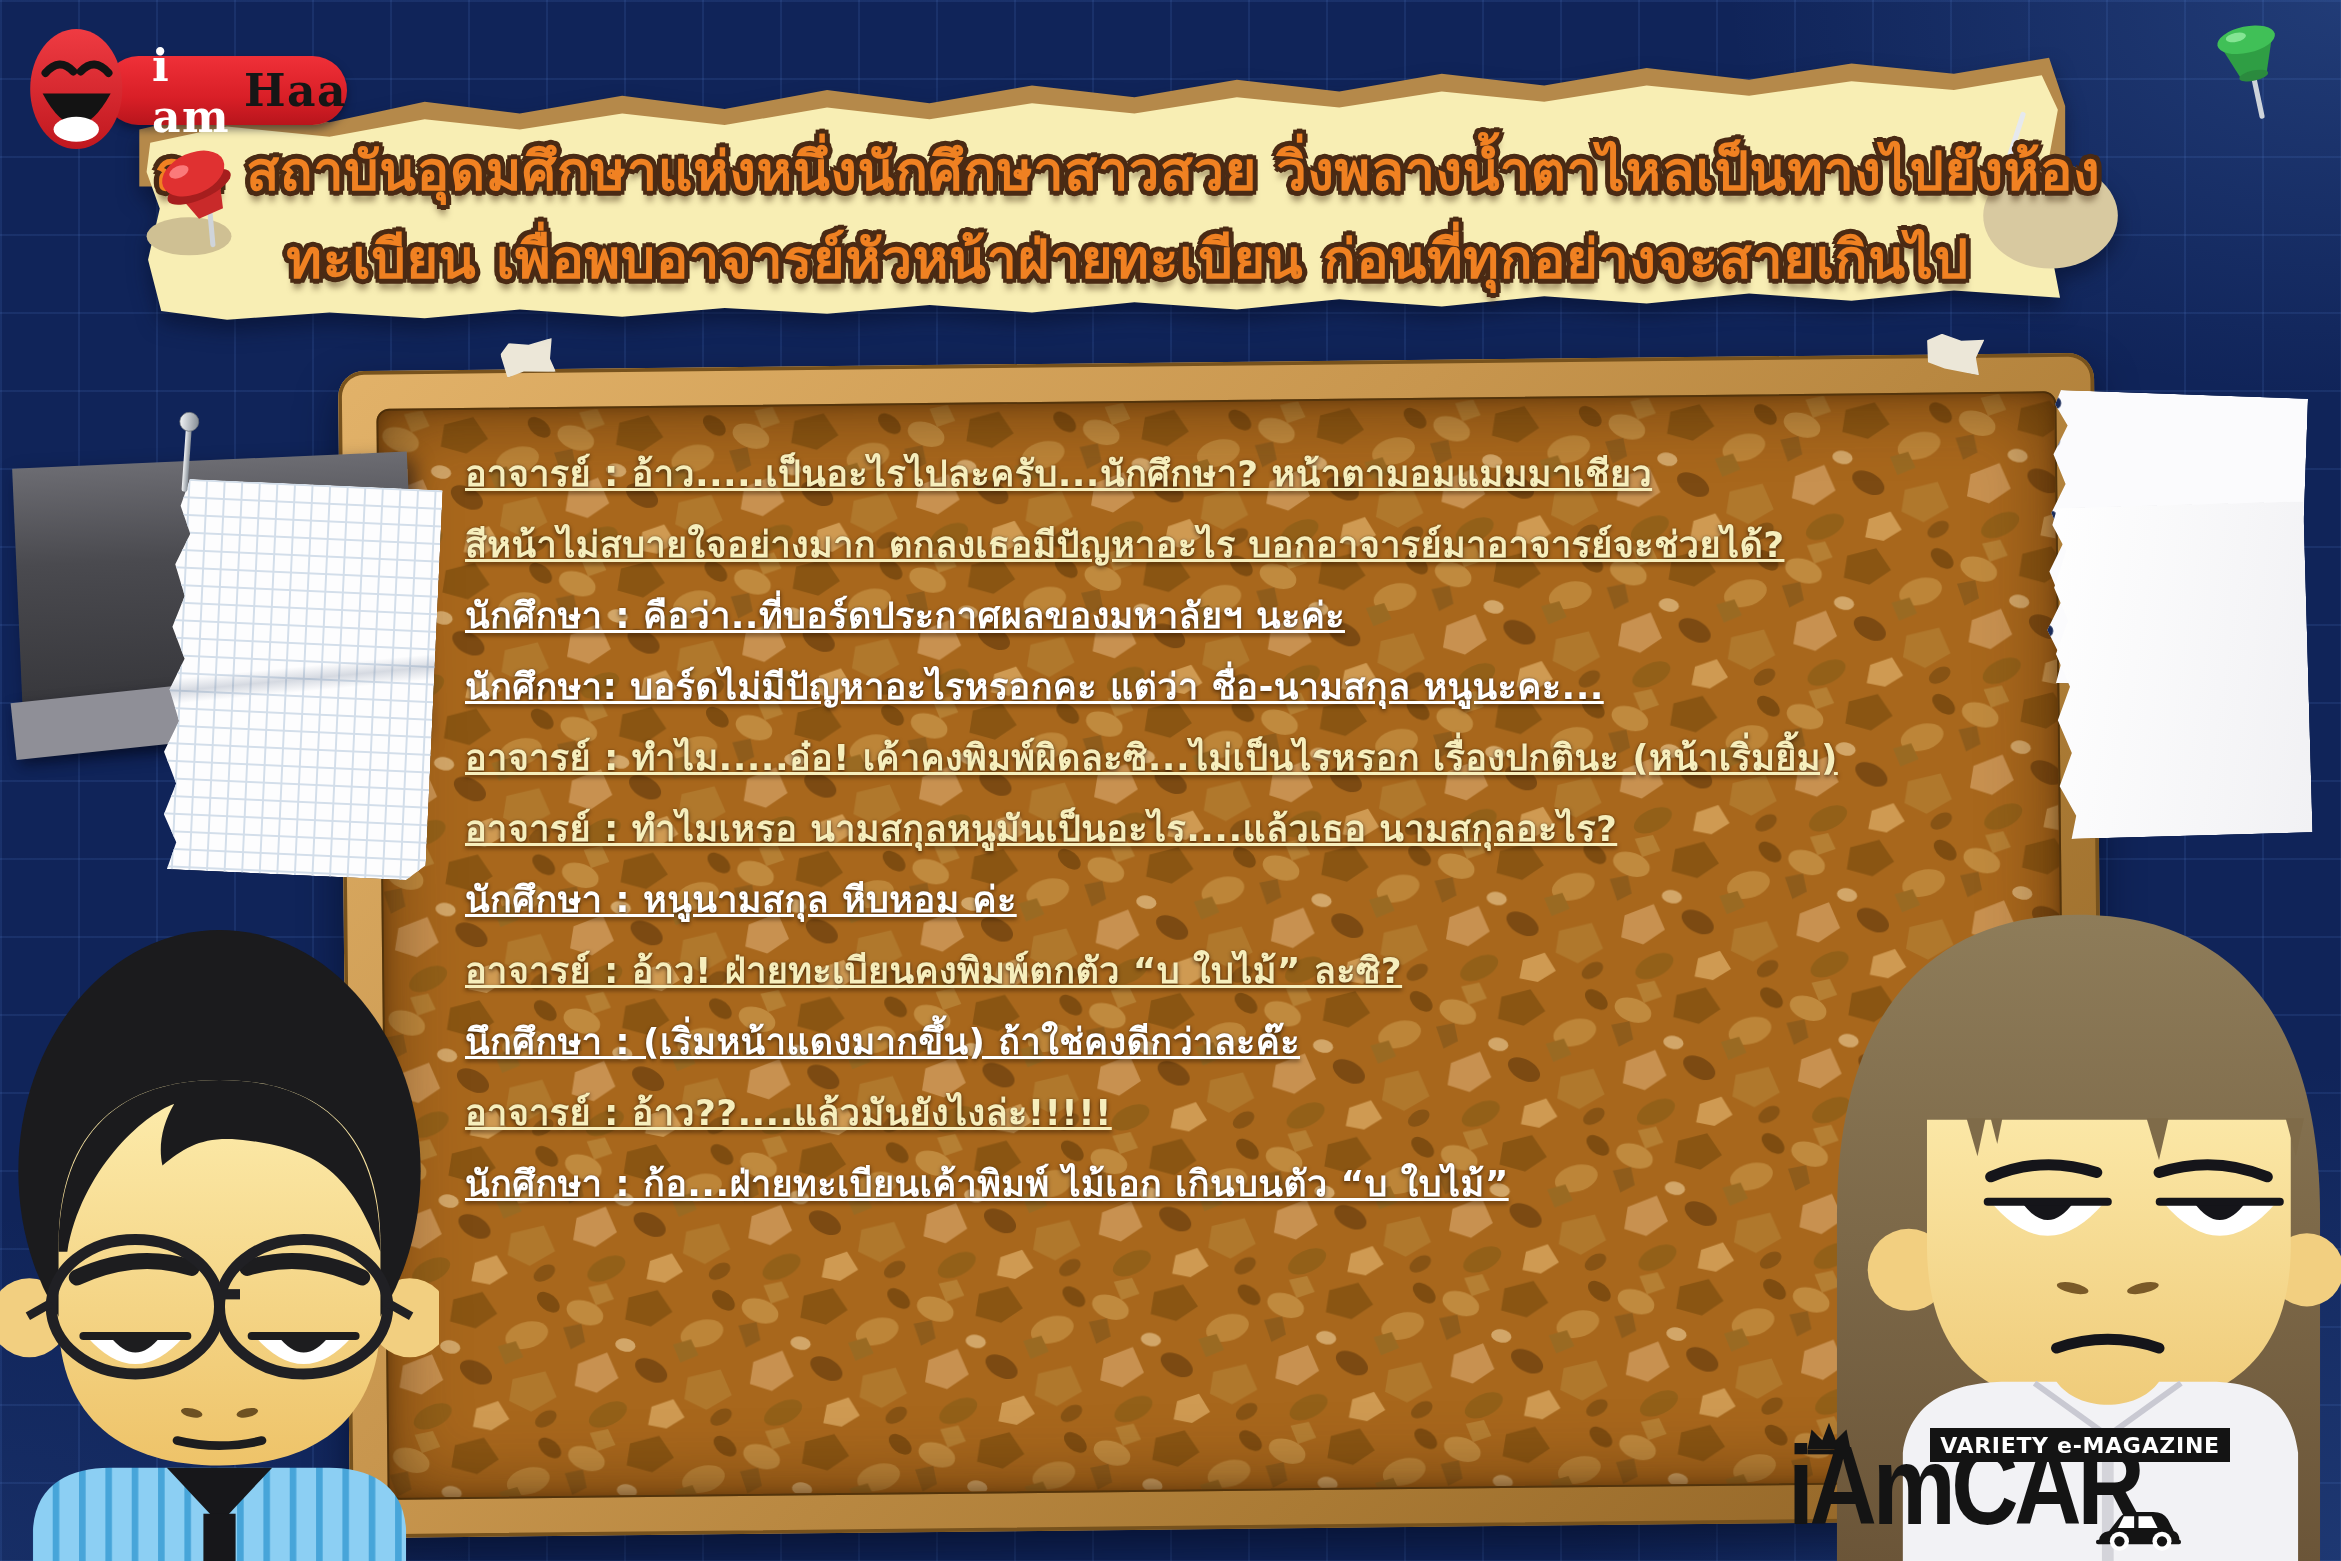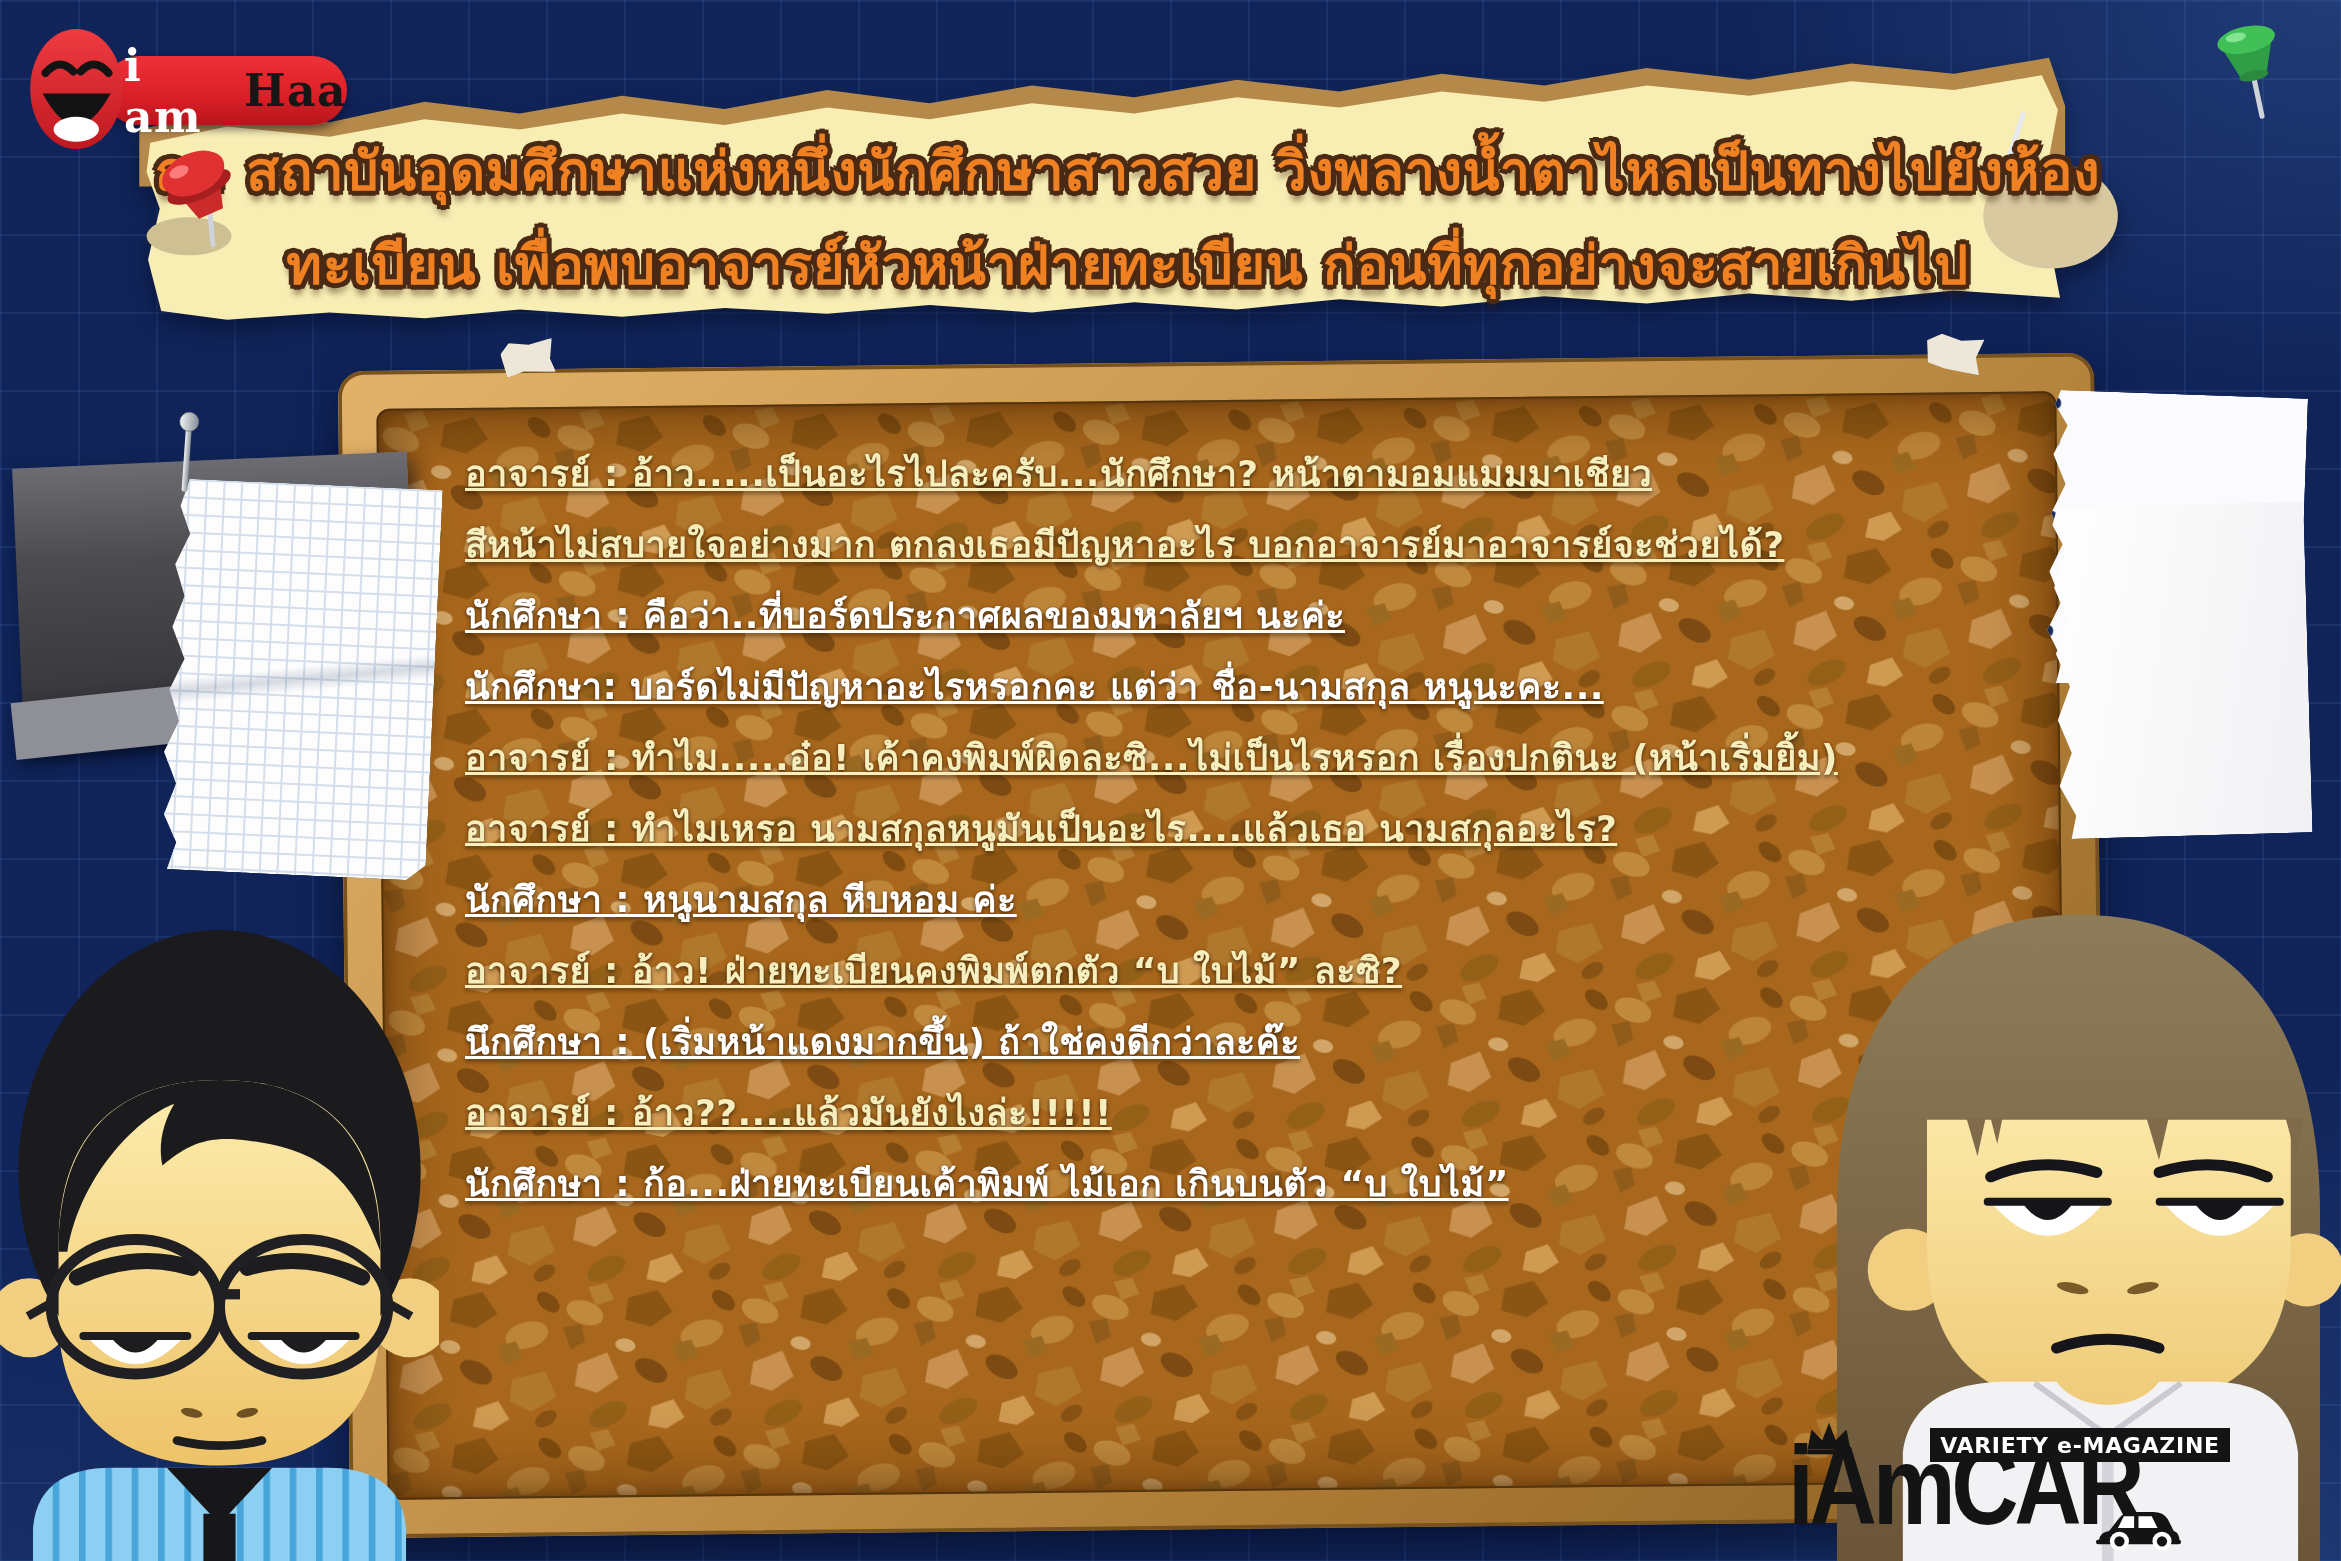--- a/index.html
+++ b/index.html
@@ -39,26 +39,26 @@
   .spk-s{color:#ffffff;}
   
   .banner{left:110px;top:40px;width:2122px;height:337px;}
   .banner svg{filter:drop-shadow(0 11.7px 10.2px rgba(6,12,38,.55));}
   .banner-text{left:0;width:2035px;text-align:center;white-space:nowrap;
     font-size:54px;font-weight:bold;color:#f08122;letter-spacing:0.7px;
     text-shadow:-5.1px 0 #4a2a14,5.1px 0 #4a2a14,0 -5.1px #4a2a14,0 5.1px #4a2a14,
       -3.7px -3.7px #4a2a14,3.7px -3.7px #4a2a14,-3.7px 3.7px #4a2a14,3.7px 3.7px #4a2a14,
       0 9.5px 6.6px rgba(55,30,8,.5);}
   .bl1{top:88px;}
-  .bl2{top:182px;}
+  .bl2{top:176px;}
   
   .brand-pill{left:104px;top:56px;width:243px;height:69px;border-radius:35px;
     background:linear-gradient(180deg,#ef3038 0%,#d91f27 60%,#b8151c 100%);
     box-shadow:0 4.4px 8.8px rgba(5,10,30,.5);display:flex;align-items:center;}
-  .brand-i-am{margin-left:20px;font-size:44px;font-weight:900;color:#ffffff;
+  .brand-i-am{margin-left:48px;font-size:44px;font-weight:900;color:#ffffff;
     font-family:"DejaVu Serif","Liberation Serif",serif;letter-spacing:1.5px;}
   .brand-haa{margin-left:11.7px;font-size:44px;font-weight:900;color:#161616;
     font-family:"DejaVu Serif","Liberation Serif",serif;letter-spacing:1.5px;}
   
   .dark-card{left:18.3px;top:460px;width:395px;height:278px;transform:rotate(-2.5deg);
     background:linear-gradient(180deg,#6c6c72 0%,#4a4a4f 35%,#323236 100%);
     box-shadow:5.9px 8.8px 19px rgba(4,8,24,.55);}
   .grey-wedge{left:13px;top:692px;width:212px;height:57px;transform:rotate(-6deg);
     background:#8f8f97;box-shadow:2.9px 5.9px 13px rgba(4,8,24,.5);}
   .graph-paper{left:162px;top:484px;width:272px;height:391px;transform:rotate(2.6deg);

